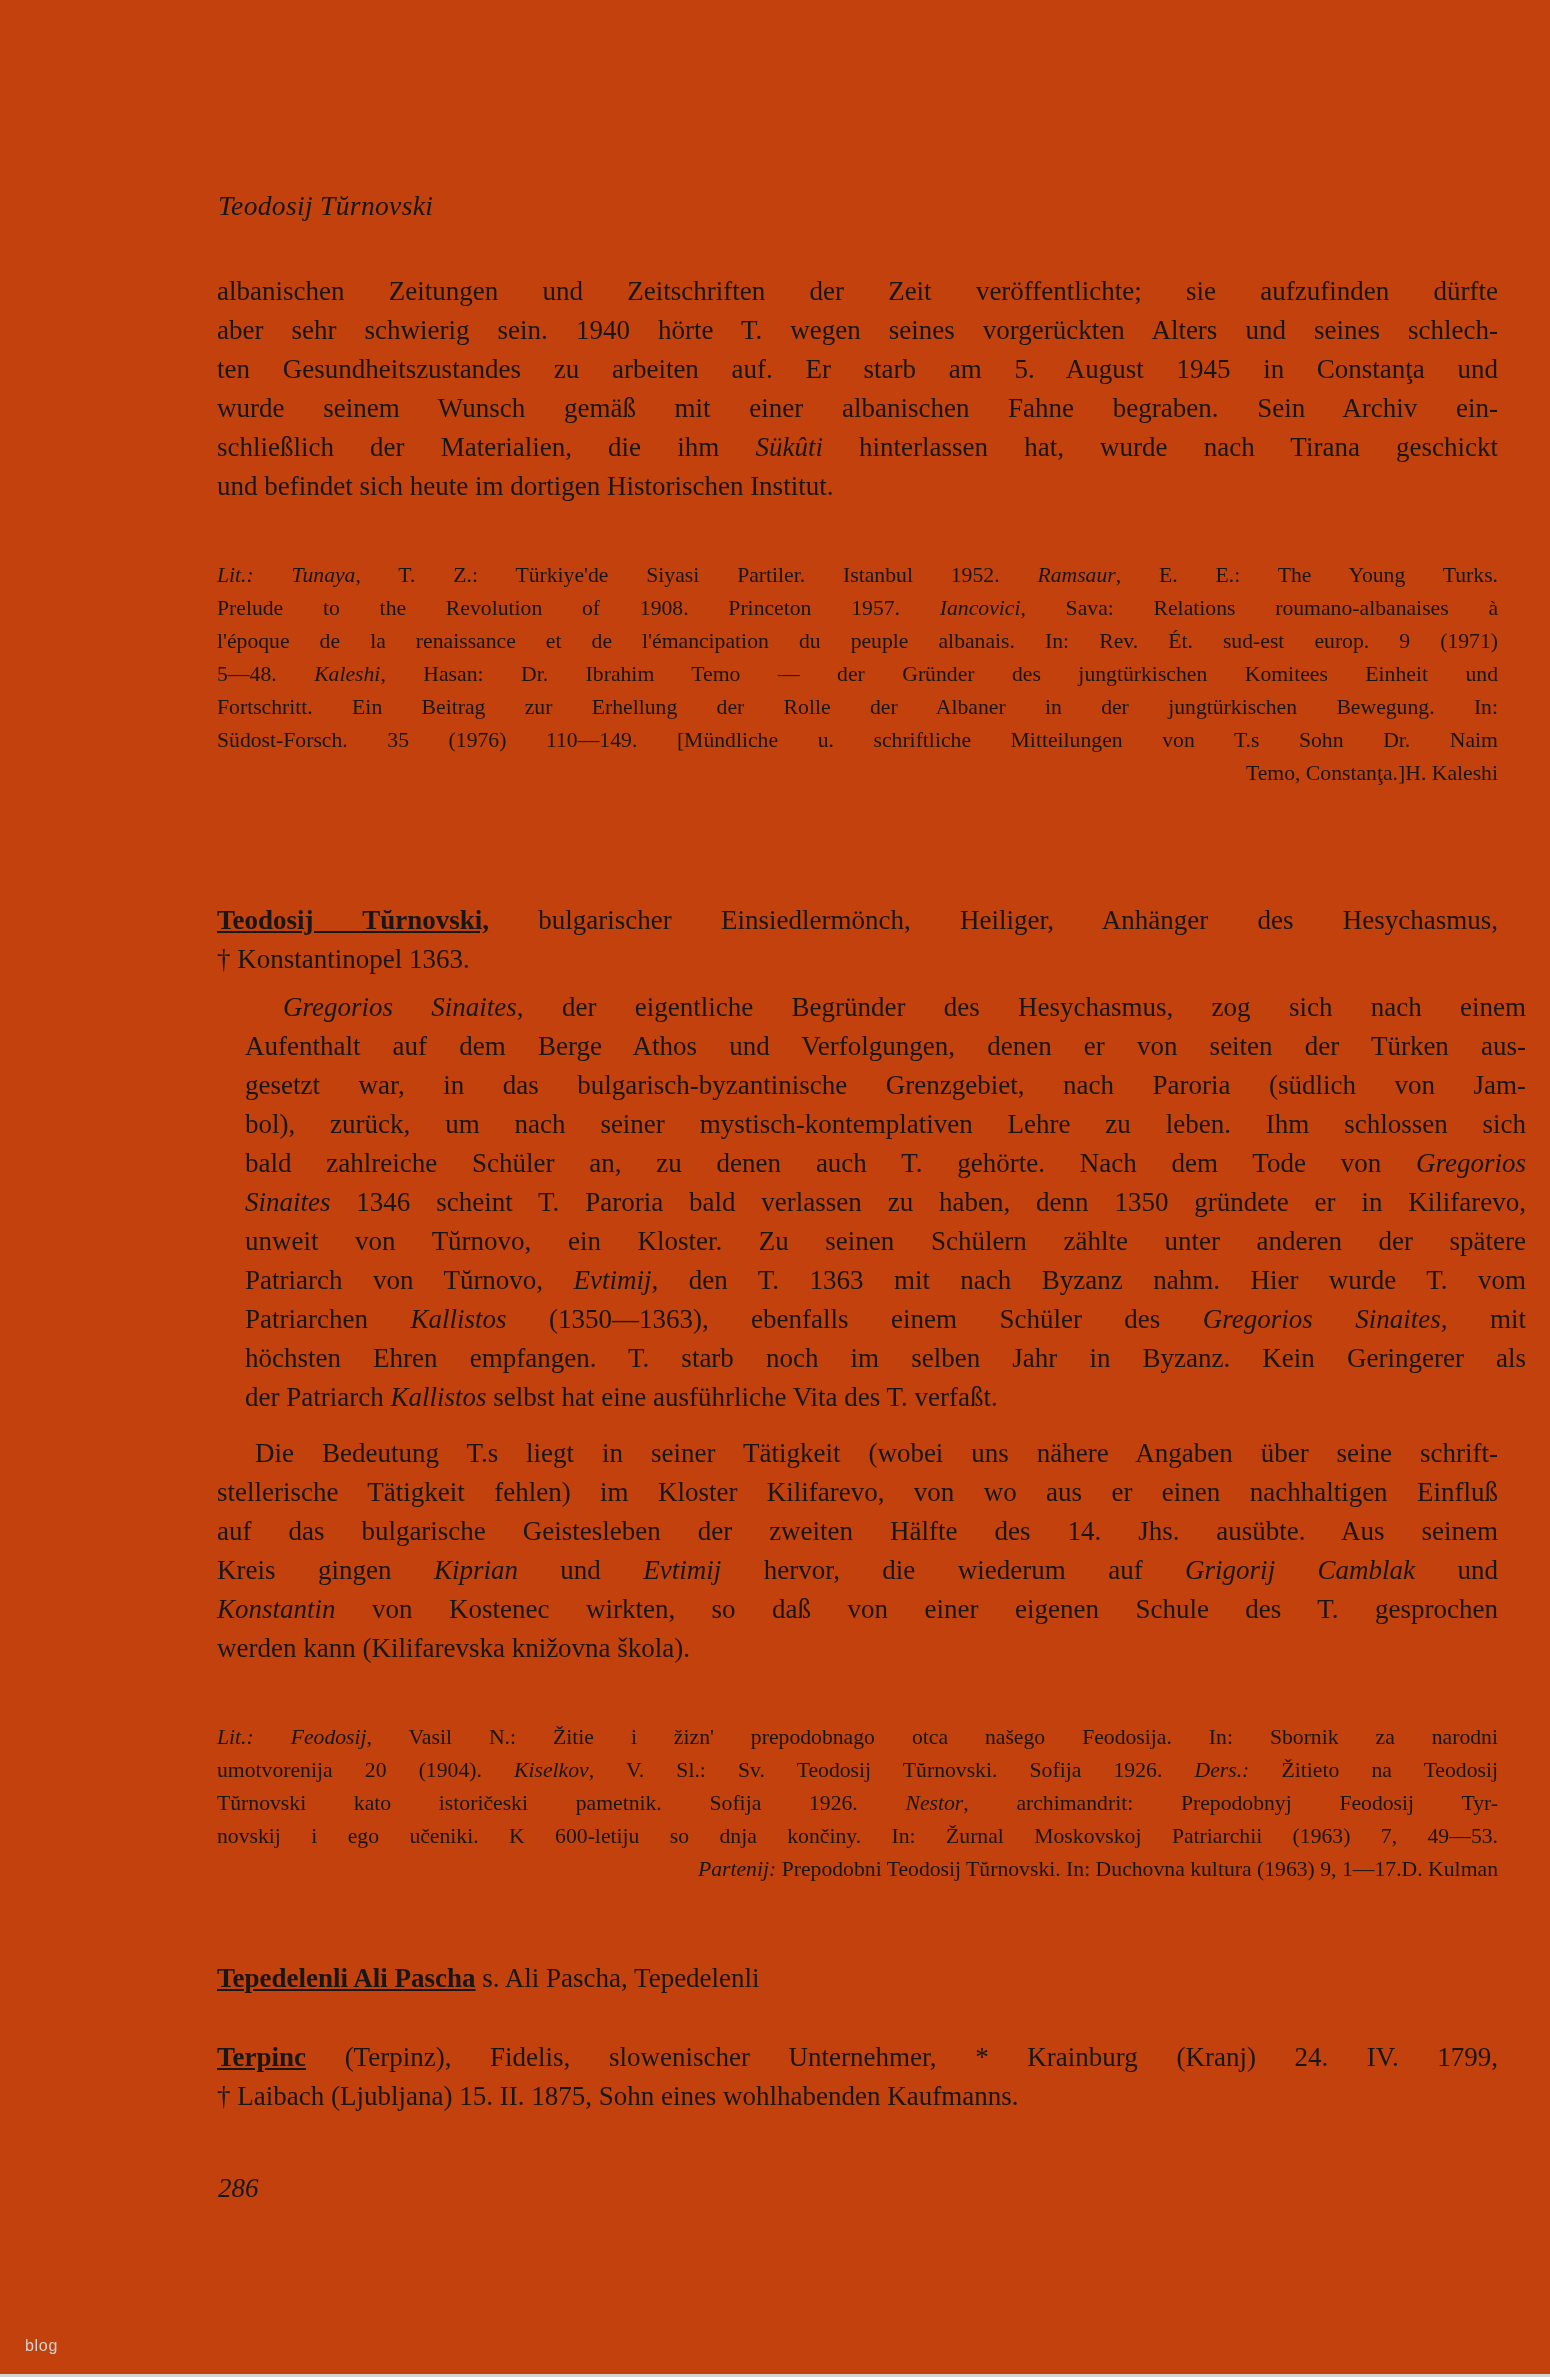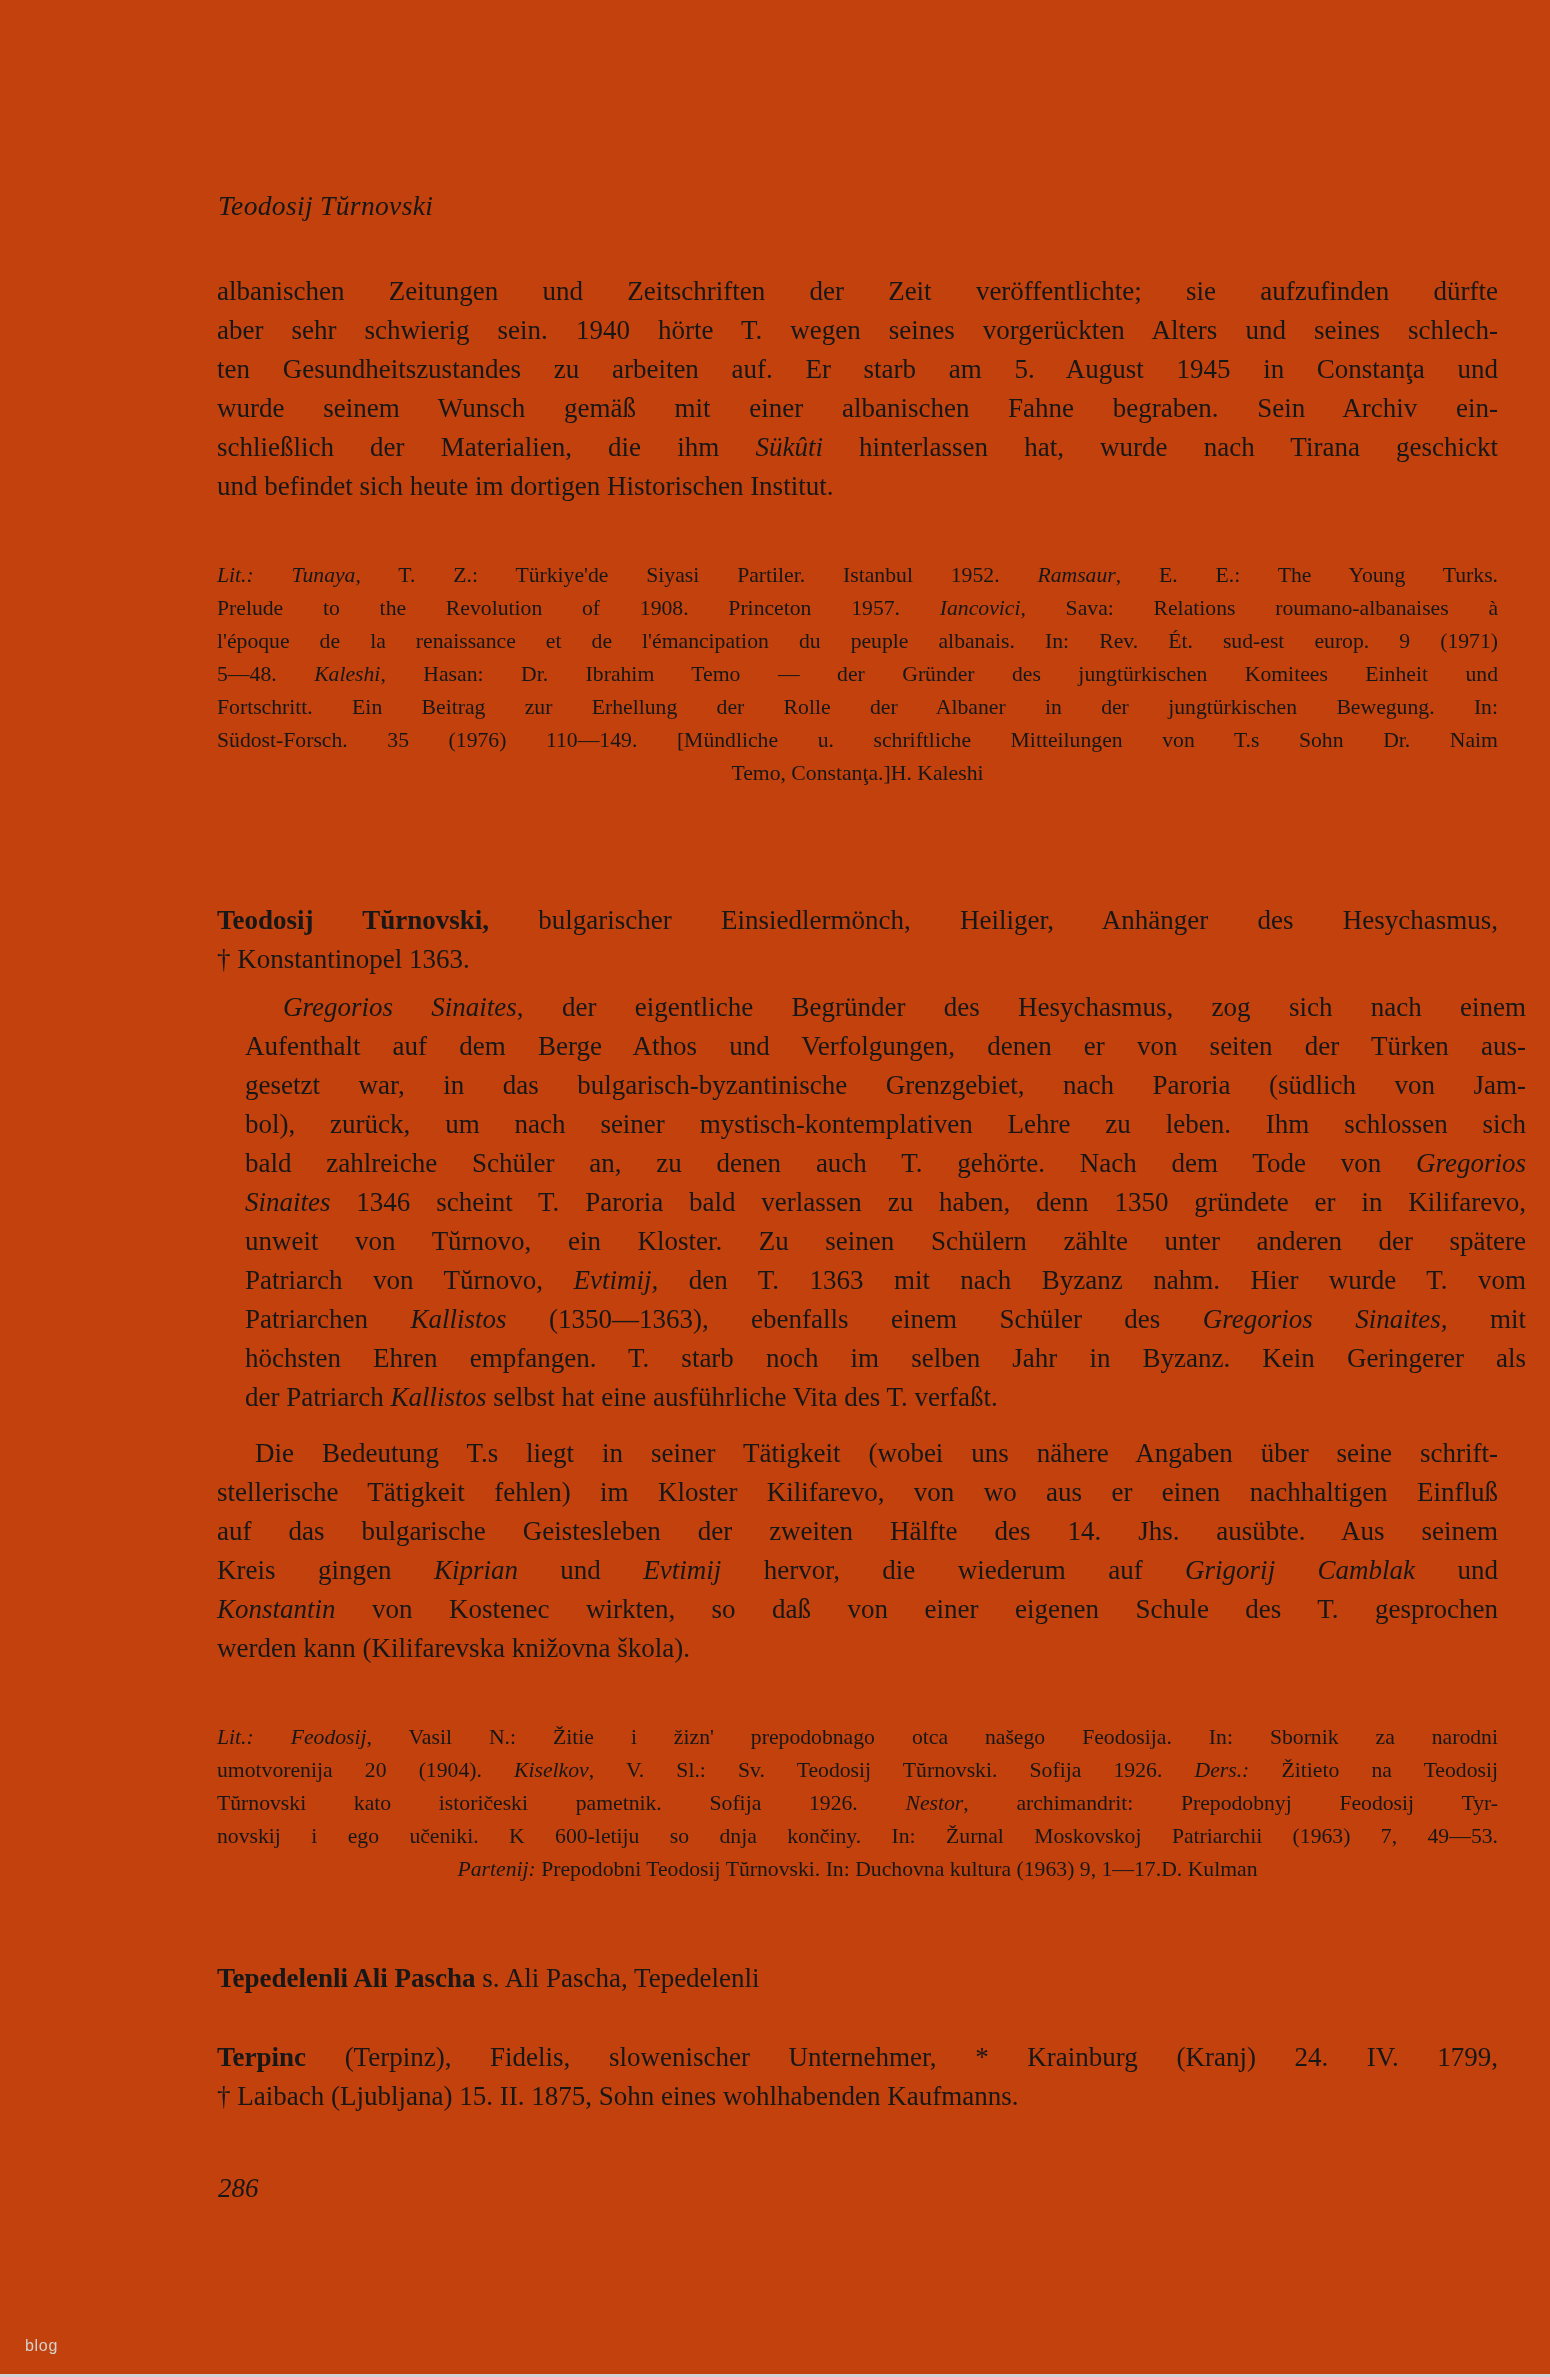--- a/index.html
+++ b/index.html
@@ -25,25 +25,25 @@
     text-align: justify;
     -moz-text-align-last: justify;
     text-align-last: justify;
   }
   .line.last {
     -moz-text-align-last: left;
     text-align-last: left;
   }
   .line.indent { text-indent: 38px; }
   .line.with-sig {
-    display: flex; justify-content: center;
+    display: flex; justify-content: flex-end;
     text-align: left; text-align-last: left;
   }
   .it { font-style: italic; }
-  .bd { font-weight: bold; }
+  .bd { font-weight: bold; text-decoration: underline; }
   .page-number {
     position: absolute; left: 218px; top: 2169px;
     font-size: 27px; line-height: 39px; font-style: italic;
   }
   .watermark {
     position: absolute; left: 25px; top: 2337px;
     font-family: "Liberation Sans", sans-serif;
     font-size: 16px; color: #d3d3d0; letter-spacing: 0.7px;
   }
   .edge-line {

